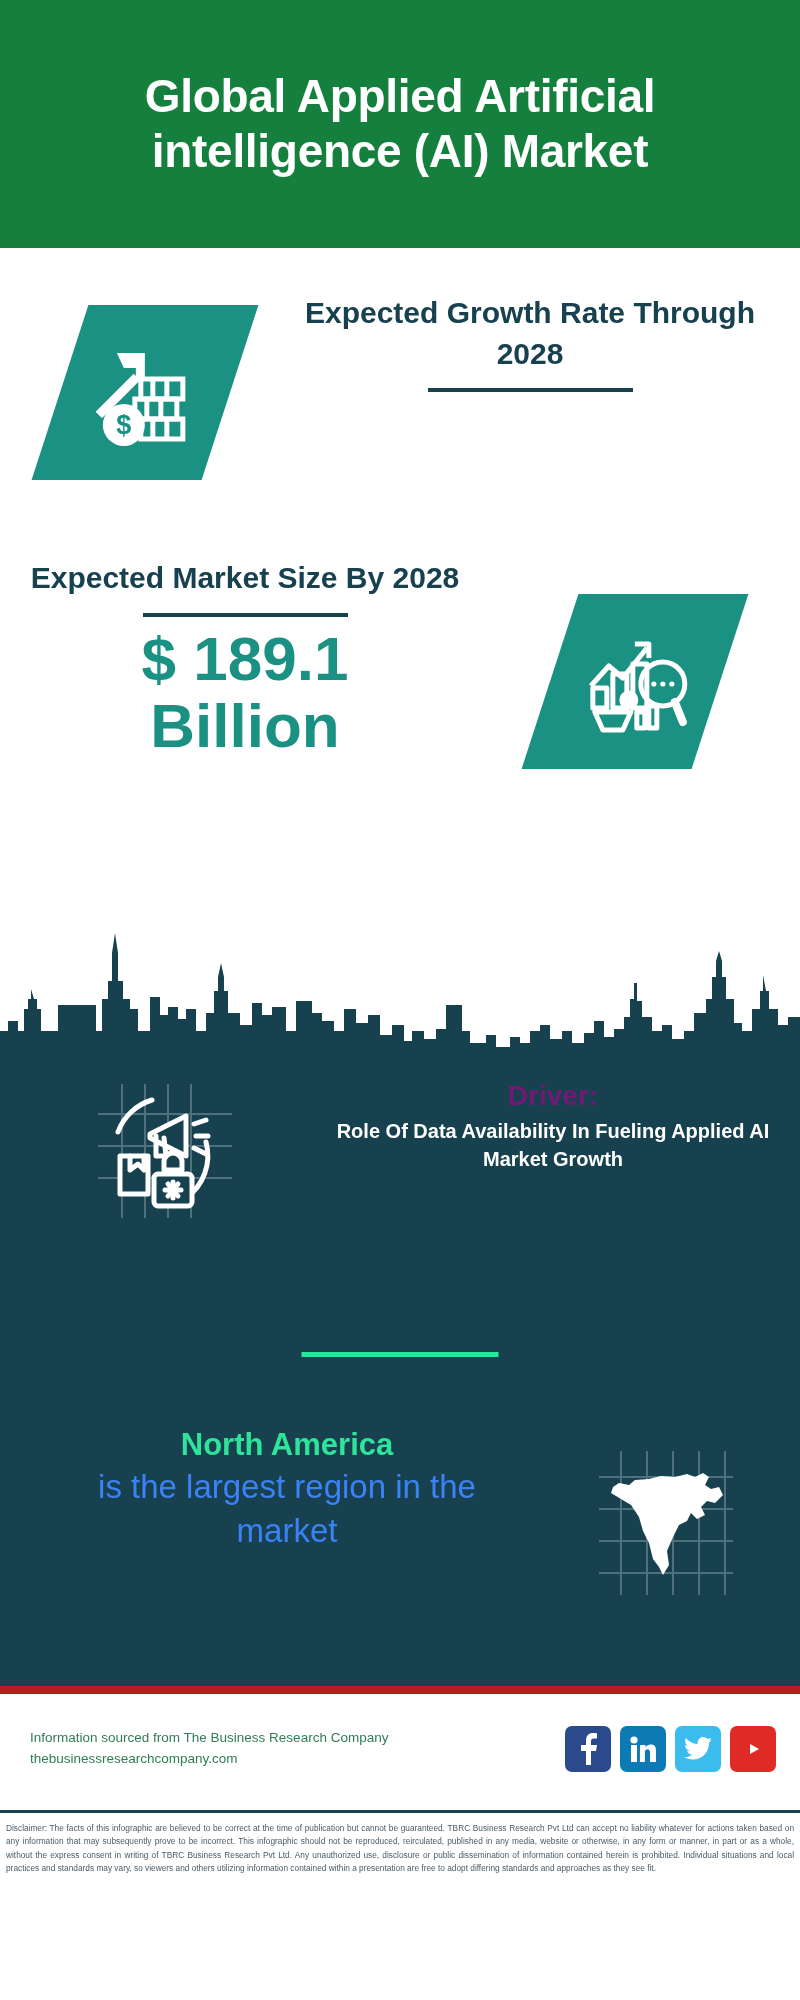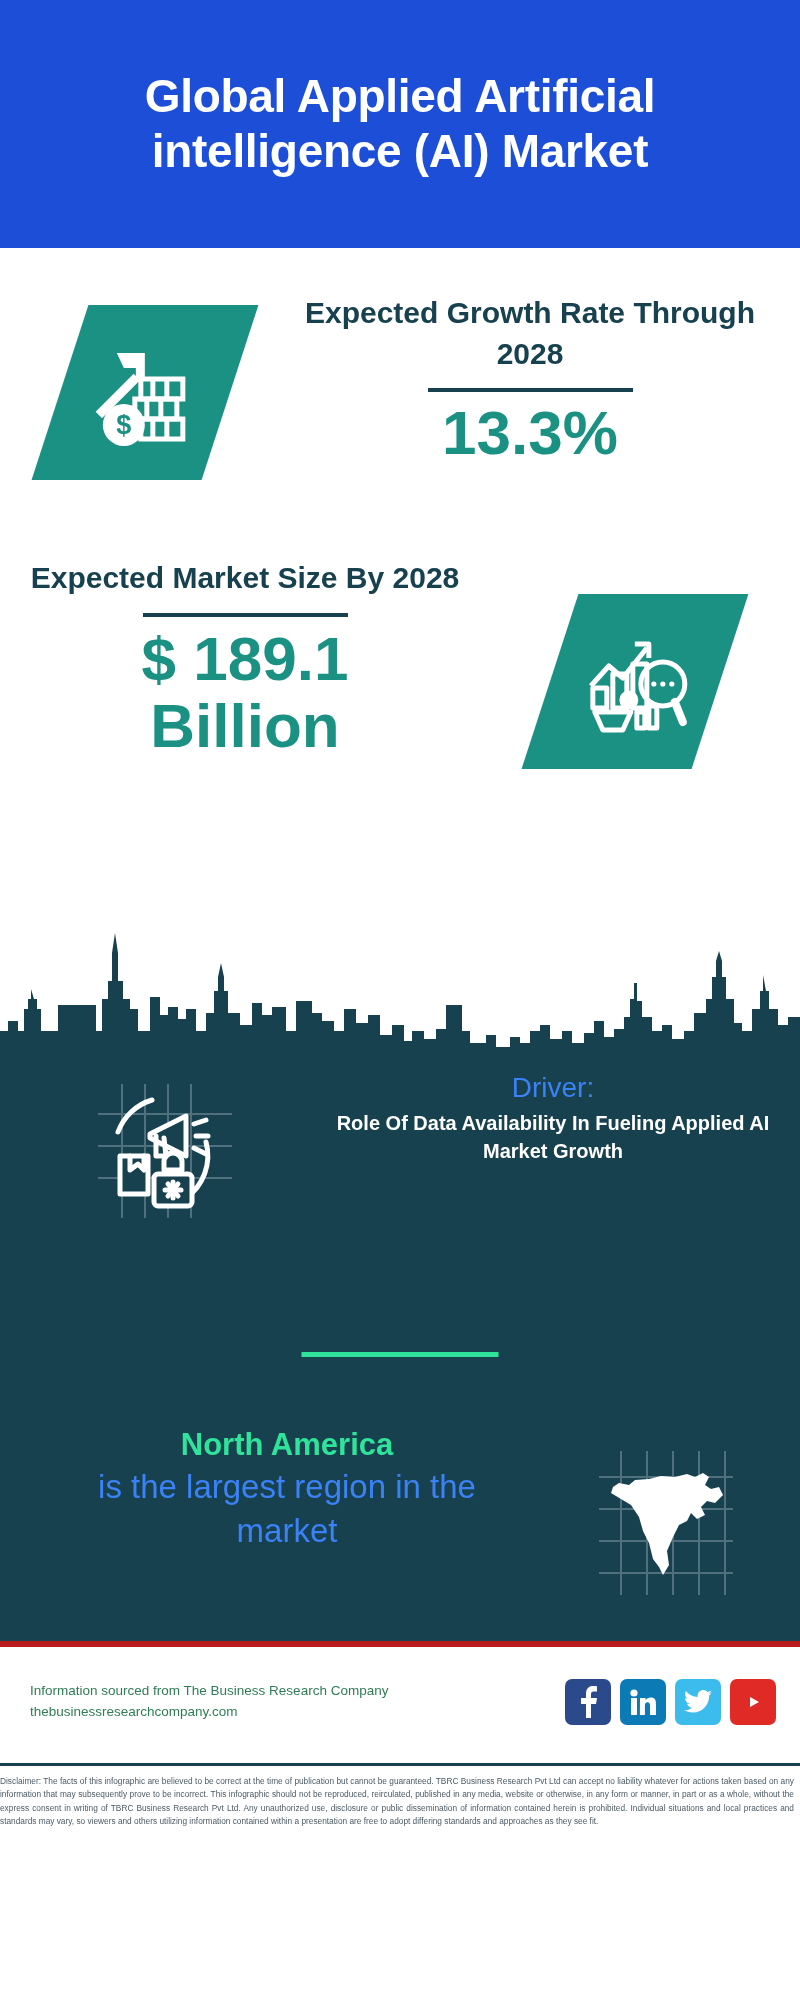--- a/index.html
+++ b/index.html
@@ -8,21 +8,21 @@
     font-family:"Liberation Sans", sans-serif;
     background:#ffffff;
     position:relative;
     overflow:hidden;
   }
   .page { width:800px; height:2000px; position:relative; }
 
   
   .header {
     width:800px; height:248px;
-    background:#1d4ed8;
+    background:#15803d;
     display:flex; align-items:center; justify-content:center;
     padding:0 30px;
   }
   .header-title {
     color:#ffffff;
     font-size:46px;
     font-weight:bold;
     line-height:1.20;
     text-align:center;
     letter-spacing:-0.3px;
@@ -73,56 +73,56 @@
   .dark-fill {
     position:absolute; top:152px; left:0; width:800px; height:633px;
     background:#17414f;
   }
   .dark-content { position:absolute; top:152px; left:0; width:800px; height:633px; }
 
   
   .driver-row { position:absolute; top:5px; left:0; width:800px; display:flex; }
   .driver-ico { width:330px; display:flex; justify-content:center; padding-top:6px; }
   .driver-text { flex:1; padding-right:24px; text-align:center; }
-  .driver-kicker { color:#3b82f6; font-size:28px; font-weight:normal; line-height:1.3; }
+  .driver-kicker { color:#701a75; font-size:28px; font-weight:bold; line-height:1.3;margin-top:8px; }
   .driver-body { color:#ffffff; font-size:20px; font-weight:bold; line-height:1.38; margin-top:4px; }
 
   .green-rule {
     position:absolute; top:287px; left:50%; transform:translateX(-50%);
     width:197px; height:5px; background:#2fe39b;
   }
 
   
   .region-row { position:absolute; top:360px; left:0; width:800px; display:flex; }
   .region-text { width:530px; text-align:center; padding-left:44px; }
   .region-name { color:#2fe39b; font-size:31px; font-weight:bold; line-height:1.3; }
   .region-sub { color:#3b82f6; font-size:33px; line-height:1.32; }
   .region-ico { flex:1; display:flex; justify-content:center; padding-top:22px; }
 
   
   .footer {
-    position:absolute; top:1641px; left:0; width:800px; height:186px;
+    position:absolute; top:1686px; left:0; width:800px; height:186px;
     background:#fff;
-    border-top:6px solid #b91c1c;
+    border-top:8px solid #b91c1c;
   }
   .footer-inner {
     display:flex; align-items:center; height:110px; padding:0 24px 0 30px;
   }
   .src-text { flex:1; color:#2f7d55; font-size:13.5px; line-height:1.55; }
   .socials { display:flex; gap:9px; }
   .sq { width:46px; height:46px; border-radius:7px; display:flex; align-items:center; justify-content:center; }
   .fb { background:#2b4a8b; }
   .li { background:#0c7ab5; }
   .tw { background:#3cbced; }
   .yt { background:#e02a25; }
 
   .disclaimer-bar { width:800px; height:3px; background:#17414f; position:absolute; top:116px; left:0;}
   .disclaimer {
     position:absolute; top:124px; left:0; width:800px;
-    padding:4px 6px 0 0;
+    padding:4px 6px 0 6px;
     color:#4a5a66; font-size:8.3px; line-height:1.62; text-align:justify;
   }
 </style>
 </head>
 <body>
 
 <div class="page">
 
   <div class="header">
     <div class="header-title">Global Applied Artificial intelligence (AI) Market</div>
@@ -148,21 +148,20 @@
                 <line x1="70" y1="62" x2="70" y2="82"></line>
               <line x1="62" y1="82" x2="62" y2="102"></line>
                 <line x1="76" y1="82" x2="76" y2="102"></line>
             </g>
           </svg>
         </div>
       </div>
       <div class="growth-text">
         <div class="lbl-dark">Expected Growth Rate Through 2028</div>
         <div class="rule-dark"></div>
-        <div class="big-teal">13.3%</div>
       </div>
     </div>
 
     <div class="market-row">
       <div class="market-text">
         <div class="lbl-dark">Expected Market Size By 2028</div>
         <div class="rule-dark2"></div>
         <div class="big-teal">$ 189.1</div>
         <div class="big-teal">Billion</div>
       </div>

